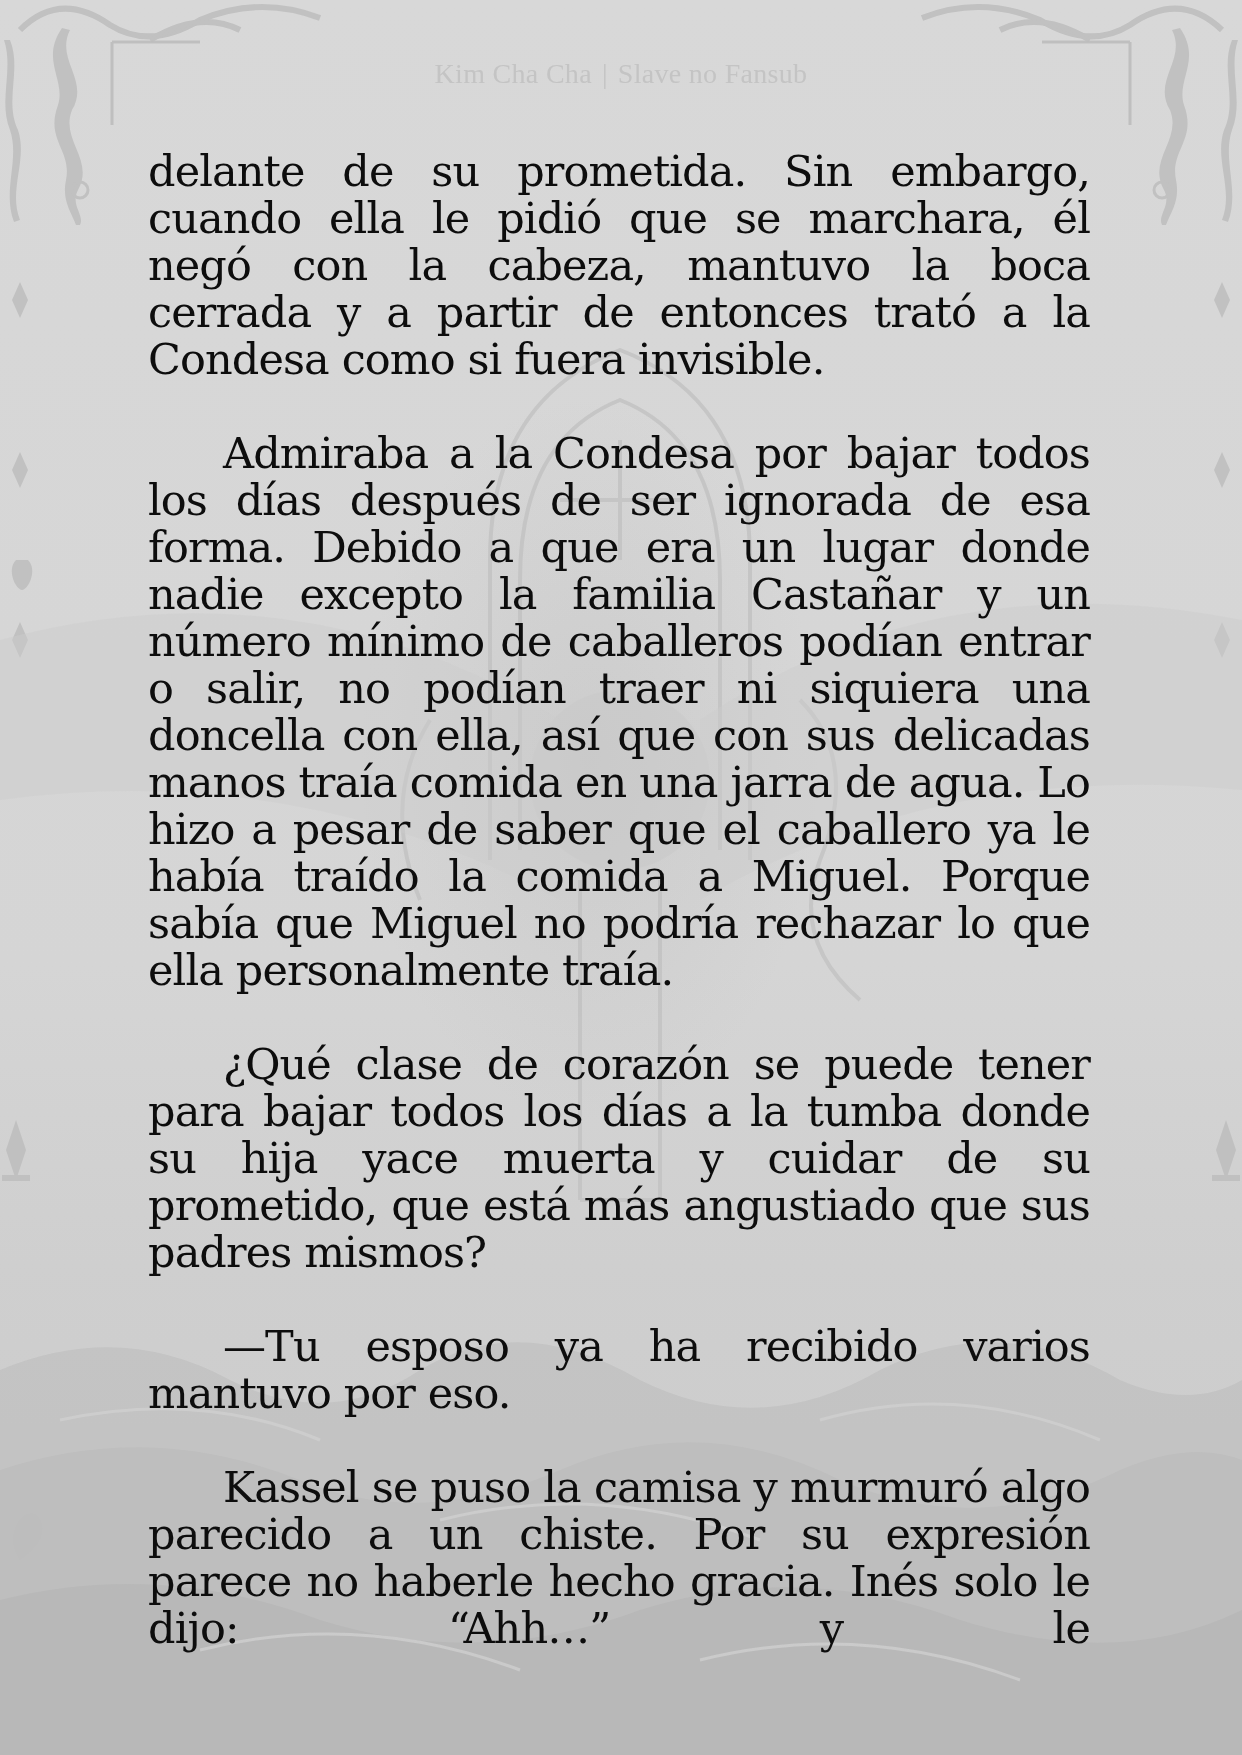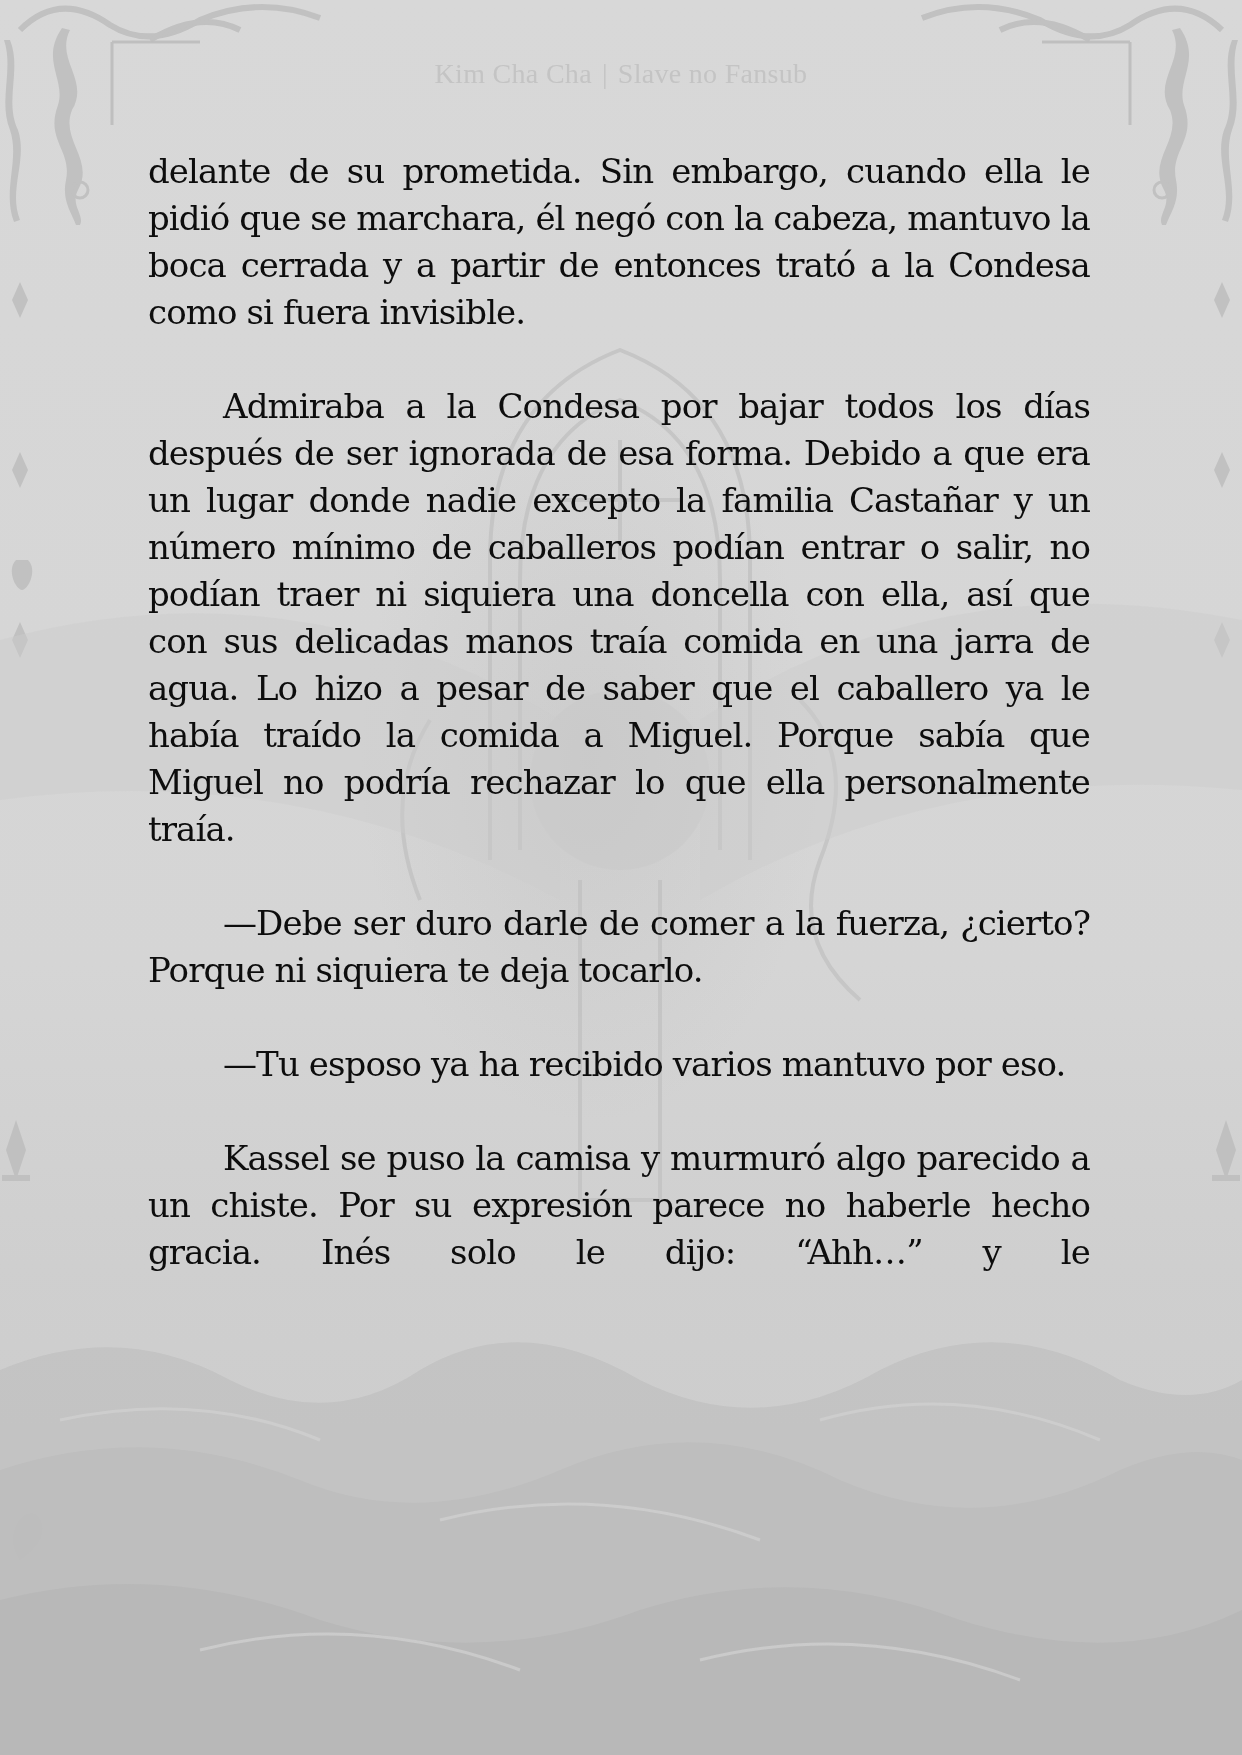--- a/index.html
+++ b/index.html
@@ -45,21 +45,21 @@
       display: inline-block;
       margin: 0 10px;
     }
     .text-block {
       position: absolute;
       left: 148px;
       top: 148px;
       width: 942px;
       color: #0d0d0d;
       font-family: "DejaVu Serif", "Liberation Serif", serif;
-      font-size: 34px;
+      font-size: 43px;
       line-height: 47px;
       letter-spacing: -0.9px;
       word-spacing: 0px;
     }
     .para {
       margin: 0 0 47px 0;
       text-align: justify;
       text-align-last: left;
     }
     .para.indent {
@@ -137,18 +137,18 @@
     </g>
   </svg>
 
   <div class="header">
     <span>Kim Cha Cha</span><span class="sep">|</span><span>Slave no Fansub</span>
   </div>
 
   <div class="text-block">
     <p class="para">delante de su prometida. Sin embargo, cuando ella le pidió que se marchara, él negó con la cabeza, mantuvo la boca cerrada y a partir de entonces trató a la Condesa como si fuera invisible.</p>
     <p class="para indent">Admiraba a la Condesa por bajar todos los días después de ser ignorada de esa forma. Debido a que era un lugar donde nadie excepto la familia Castañar y un número mínimo de caballeros podían entrar o salir, no podían traer ni siquiera una doncella con ella, así que con sus delicadas manos traía comida en una jarra de agua. Lo hizo a pesar de saber que el caballero ya le había traído la comida a Miguel. Porque sabía que Miguel no podría rechazar lo que ella personalmente traía.</p>
-    <p class="para indent">—Debe ser duro darle de comer a la fuerza, ¿cierto? Porque ni siquiera te deja tocarlo.</p>
+    <p class="para indent">¿Qué clase de corazón se puede tener para bajar todos los días a la tumba donde su hija yace muerta y cuidar de su prometido, que está más angustiado que sus padres mismos?</p>
     <p class="para indent">—Tu esposo ya ha recibido varios mantuvo por eso.</p>
     <p class="para indent cut">Kassel se puso la camisa y murmuró algo parecido a un chiste. Por su expresión parece no haberle hecho gracia. Inés solo le dijo: “Ahh…” y le</p>
   </div>
 
 </div>
 
 </body></html>

